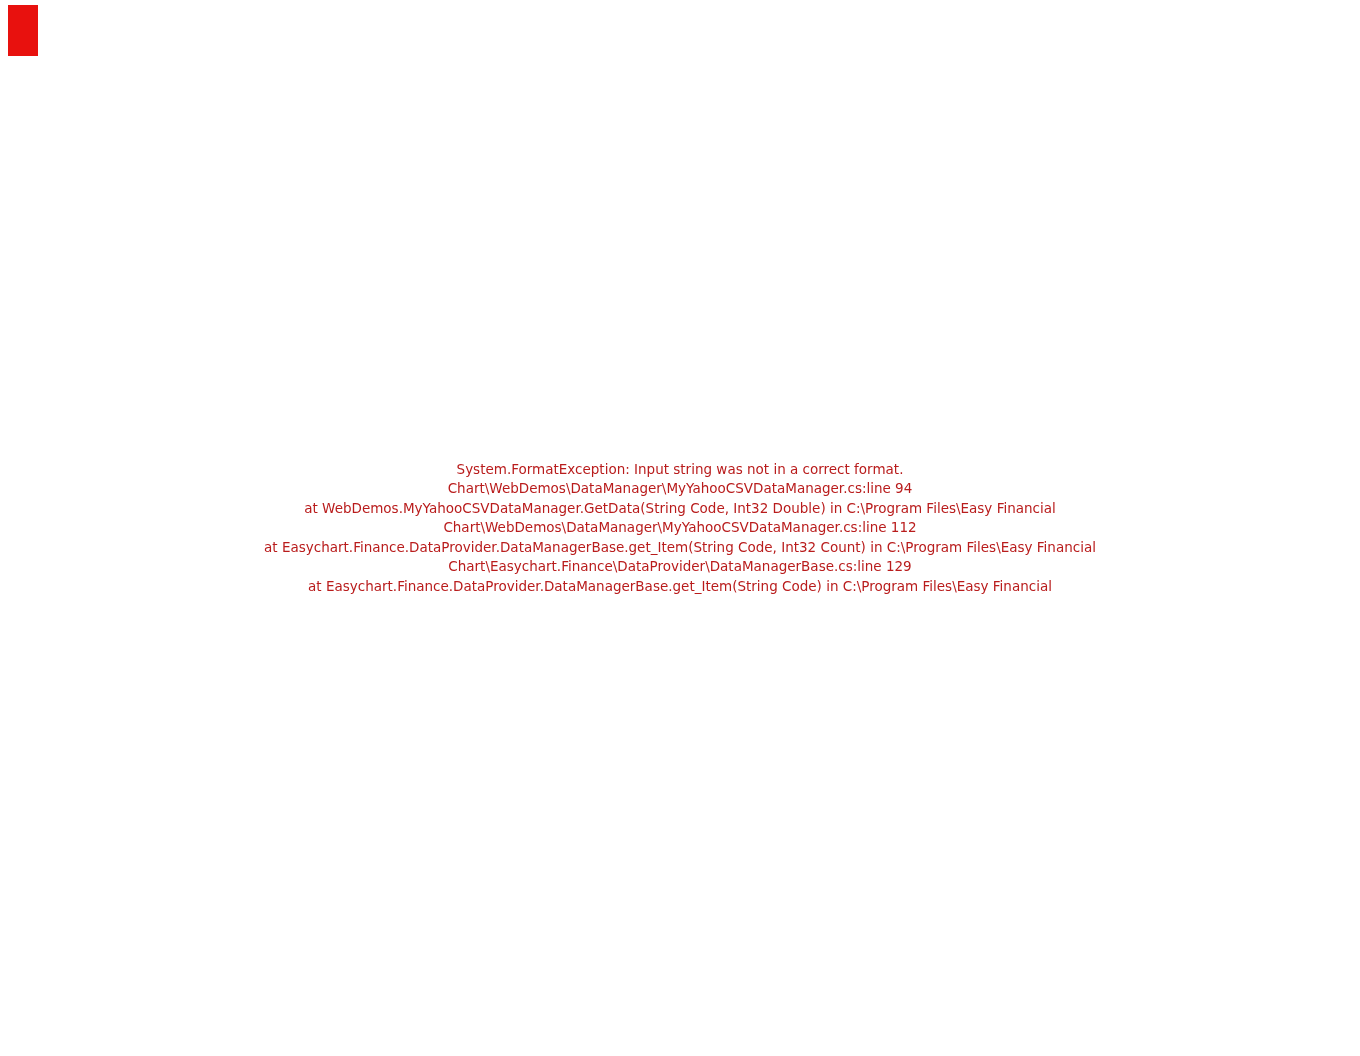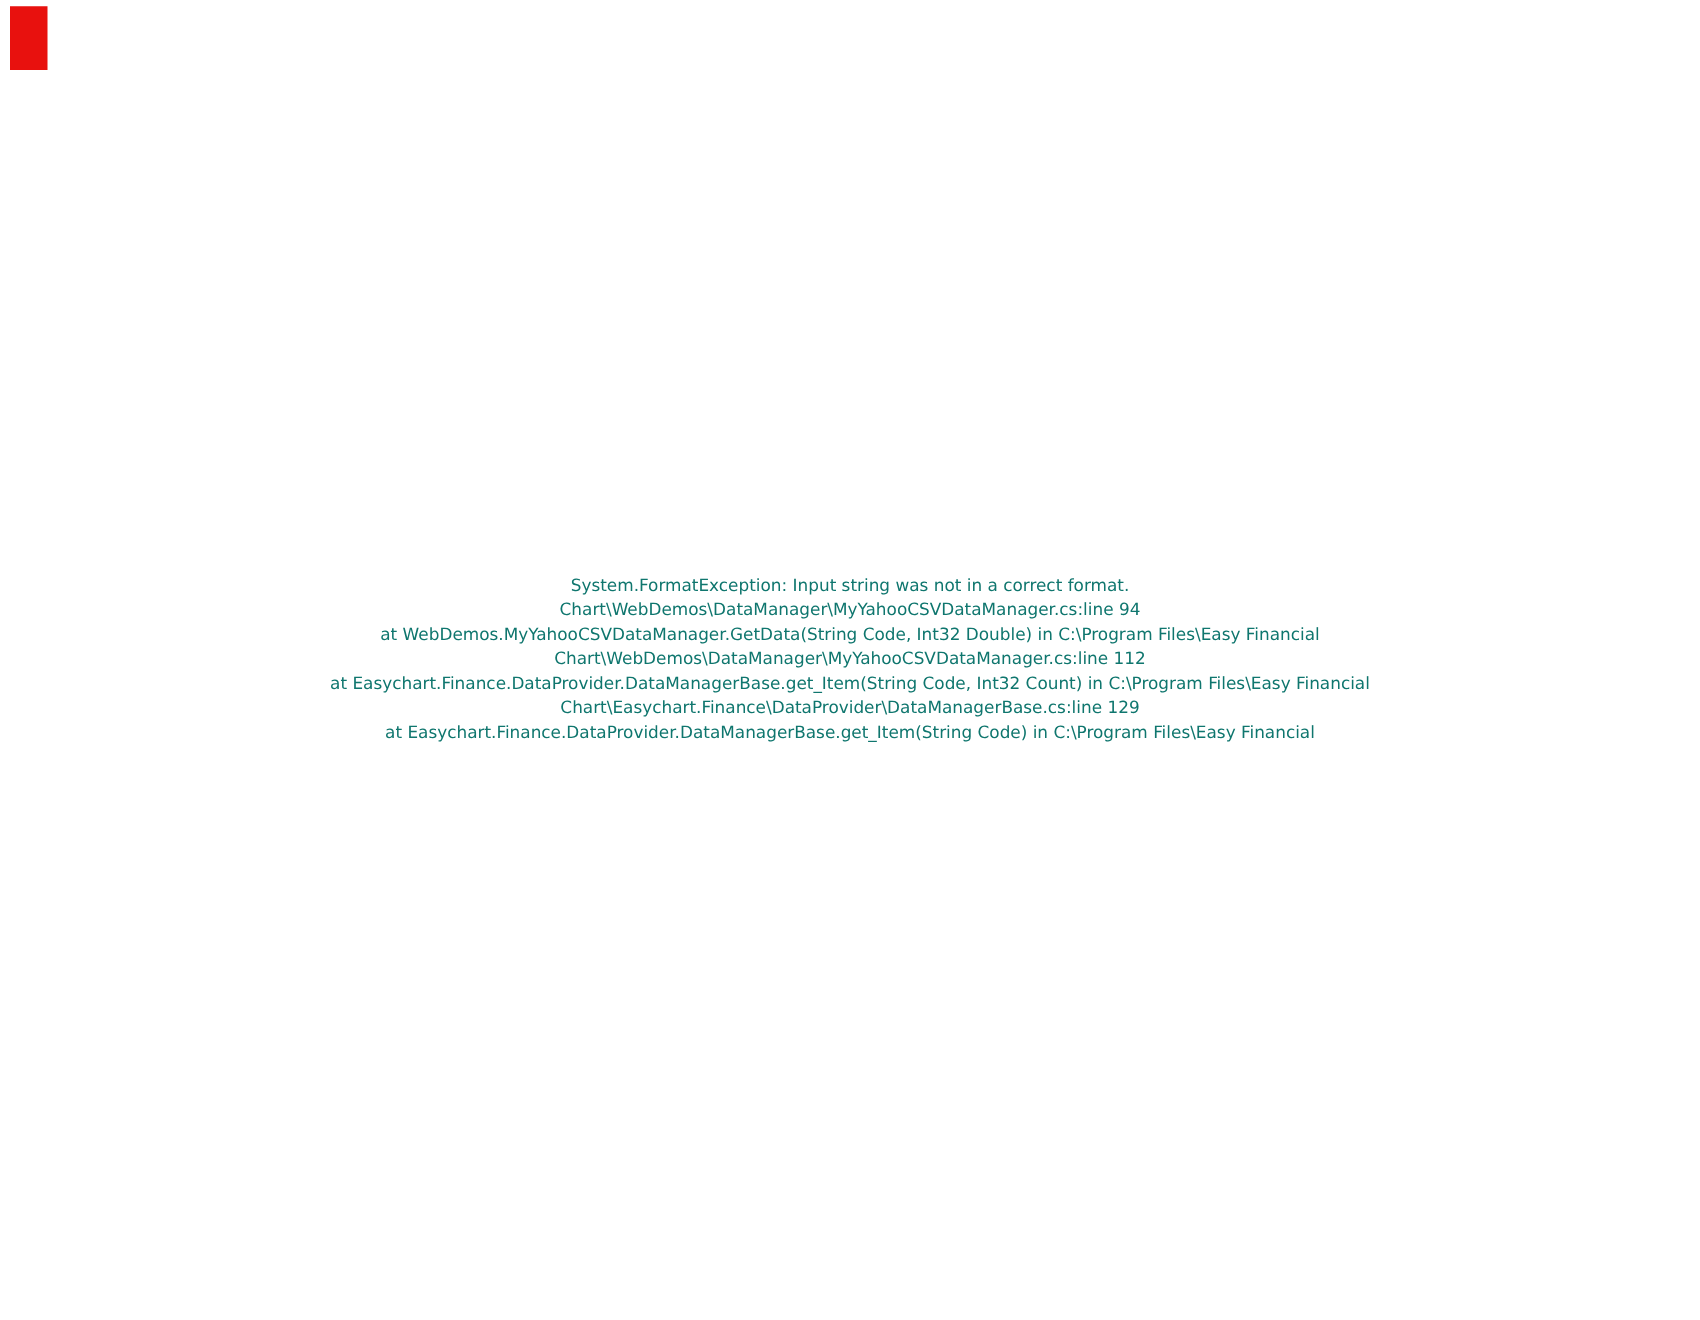--- a/index.html
+++ b/index.html
@@ -43,21 +43,21 @@
     height: 19.5px;
   }
 </style>
 </head>
 <body>
 
 <div class="page" style="background: rgb(255, 255, 255);">
 
   <div class="red-marker" style="background: rgb(232, 17, 14);"></div>
 
-  <div class="stack-trace" style="color: #0f766e;">
+  <div class="stack-trace" style="color: #b91c1c;">
     <div class="trace-line">System.FormatException: Input string was not in a correct format.</div>
     <div class="trace-line">Chart\WebDemos\DataManager\MyYahooCSVDataManager.cs:line 94</div>
     <div class="trace-line">at WebDemos.MyYahooCSVDataManager.GetData(String Code, Int32 Double) in C:\Program Files\Easy Financial</div>
     <div class="trace-line">Chart\WebDemos\DataManager\MyYahooCSVDataManager.cs:line 112</div>
     <div class="trace-line">at Easychart.Finance.DataProvider.DataManagerBase.get_Item(String Code, Int32 Count) in C:\Program Files\Easy Financial</div>
     <div class="trace-line">Chart\Easychart.Finance\DataProvider\DataManagerBase.cs:line 129</div>
     <div class="trace-line">at Easychart.Finance.DataProvider.DataManagerBase.get_Item(String Code) in C:\Program Files\Easy Financial</div>
   </div>
 
 </div>

